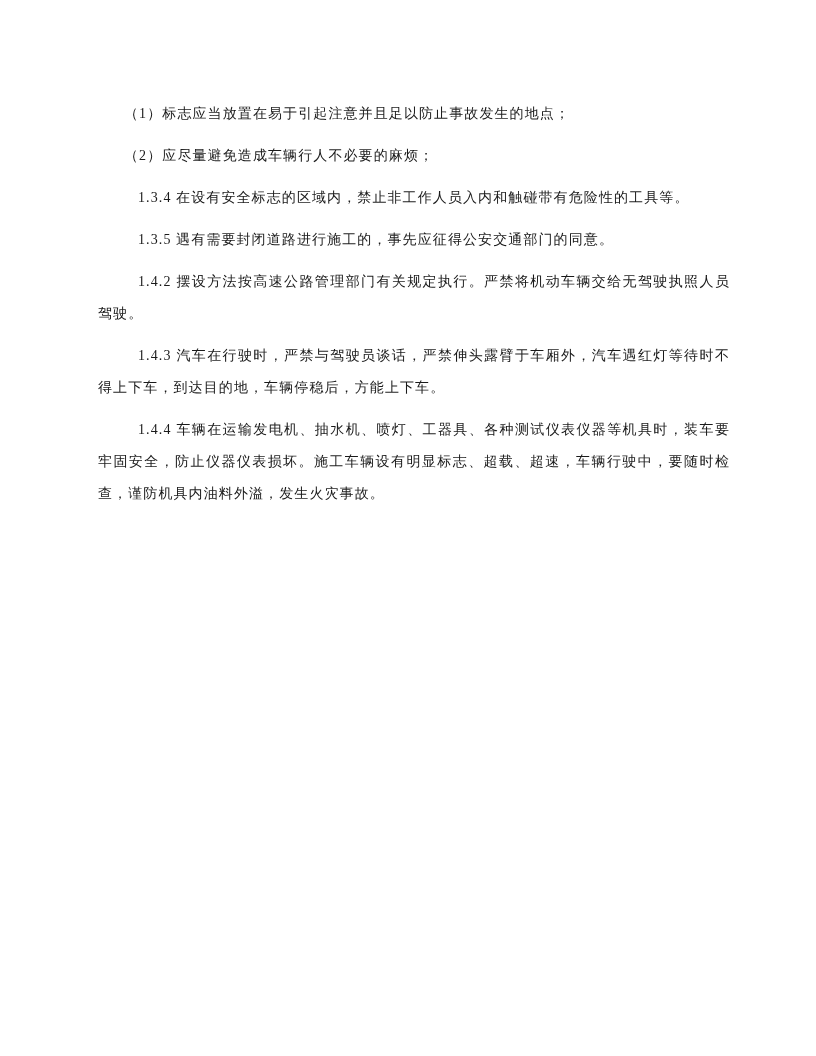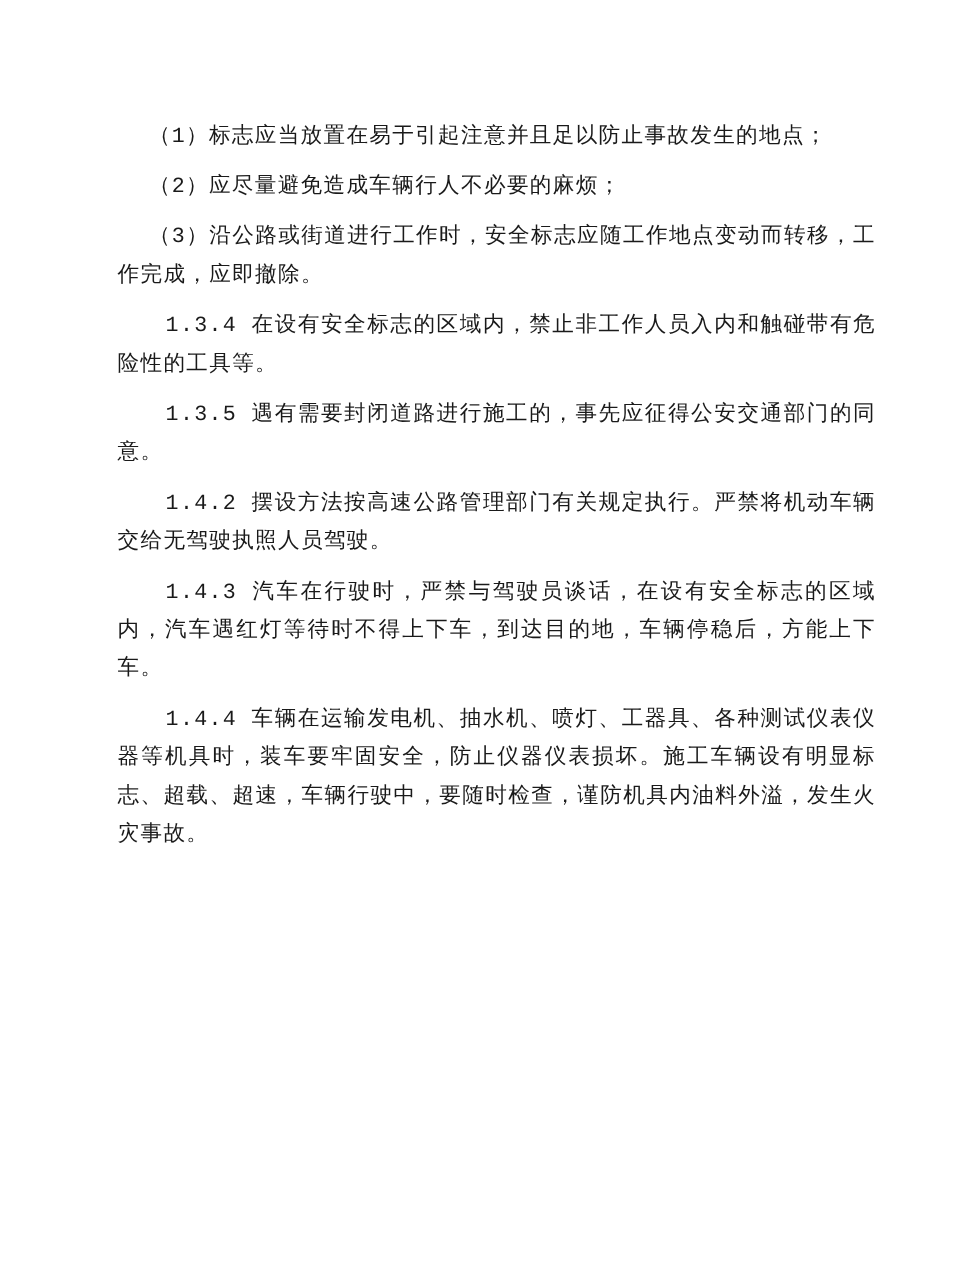--- a/index.html
+++ b/index.html
@@ -1,30 +1,29 @@
 <!DOCTYPE html>
 <html><head>
 <meta charset="utf-8">
 <style>
   html, body { margin: 0; padding: 0; background: #ffffff; }
   body { width: 816px; height: 1056px; position: relative; overflow: hidden; }
   .page {
     position: absolute; left: 98px; top: 98px; width: 632px;
-    font-family: Liberation Mono, monospace;
-    font-size: 18px; line-height: 32px; color: #1a1a1a;
+    font-family: Liberation Serif, serif;
+    font-size: 14px; line-height: 32px; color: #1a1a1a;
     letter-spacing: 1.1px;
   }
   .para { margin: 0 0 10px 0; text-indent: 40px; text-align: justify; text-align-last: left; }
   .para.item { text-indent: 26px; }
 </style>
 </head>
 <body>
 
 <div class="page">
   <p class="para item">（1）标志应当放置在易于引起注意并且足以防止事故发生的地点；</p>
   <p class="para item">（2）应尽量避免造成车辆行人不必要的麻烦；</p>
-  <p class="para item">（3）沿公路或街道进行工作时，安全标志应随工作地点变动而转移，工作完成，应即撤除。</p>
   <p class="para">1.3.4 在设有安全标志的区域内，禁止非工作人员入内和触碰带有危险性的工具等。</p>
   <p class="para">1.3.5 遇有需要封闭道路进行施工的，事先应征得公安交通部门的同意。</p>
   <p class="para">1.4.2 摆设方法按高速公路管理部门有关规定执行。严禁将机动车辆交给无驾驶执照人员驾驶。</p>
-  <p class="para">1.4.3 汽车在行驶时，严禁与驾驶员谈话，在设有安全标志的区域内，汽车遇红灯等待时不得上下车，到达目的地，车辆停稳后，方能上下车。</p>
+  <p class="para">1.4.3 汽车在行驶时，严禁与驾驶员谈话，严禁伸头露臂于车厢外，汽车遇红灯等待时不得上下车，到达目的地，车辆停稳后，方能上下车。</p>
   <p class="para">1.4.4 车辆在运输发电机、抽水机、喷灯、工器具、各种测试仪表仪器等机具时，装车要牢固安全，防止仪器仪表损坏。施工车辆设有明显标志、超载、超速，车辆行驶中，要随时检查，谨防机具内油料外溢，发生火灾事故。</p>
 </div>
 
 </body></html>

